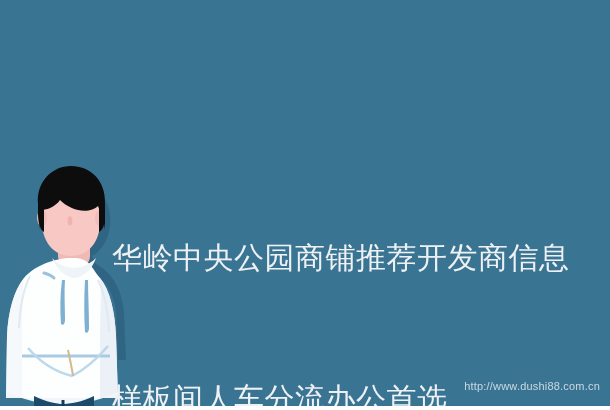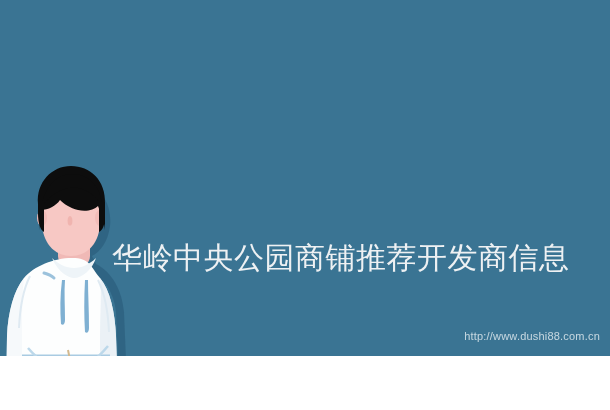--- a/index.html
+++ b/index.html
@@ -7,21 +7,21 @@
     margin: 0;
     padding: 0;
     background: #ffffff;
   }
   body {
     font-family: "Liberation Sans", "DejaVu Sans", sans-serif;
   }
   #banner {
     position: relative;
     width: 610px;
-    height: 356px;
+    height: 406px;
     overflow: hidden;
     background: #3a7493;
   }
   
   #figure {
     position: absolute;
     left: 0;
     top: 160px;
     width: 150px;
     height: 250px;

